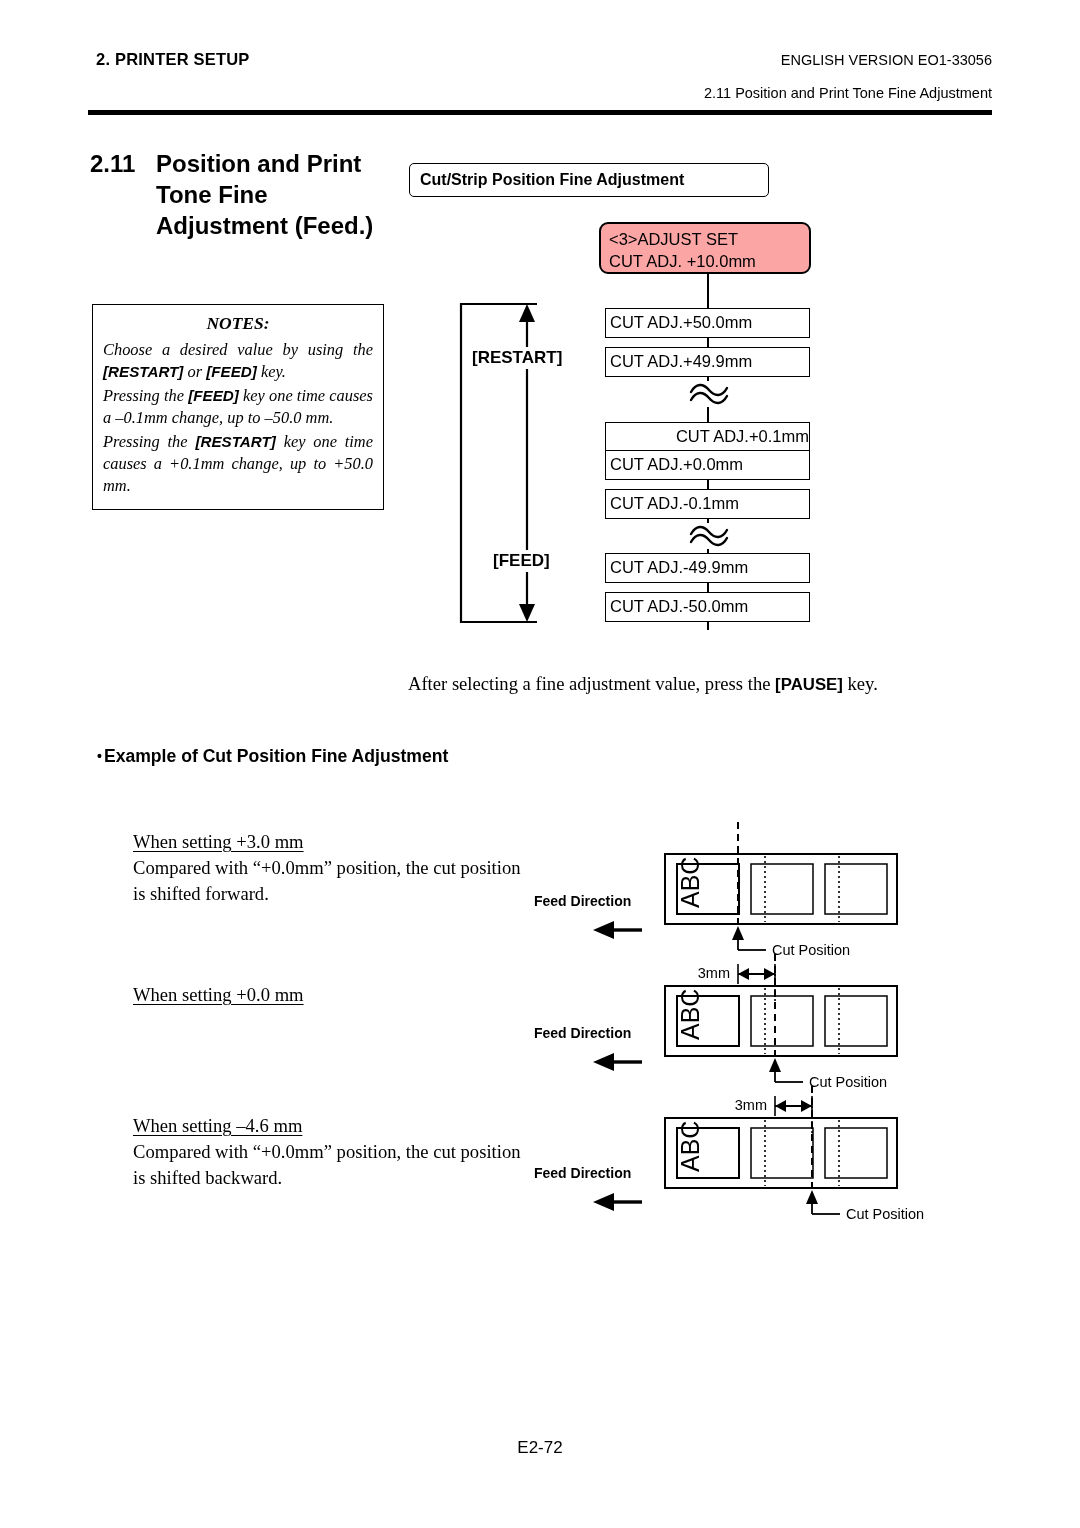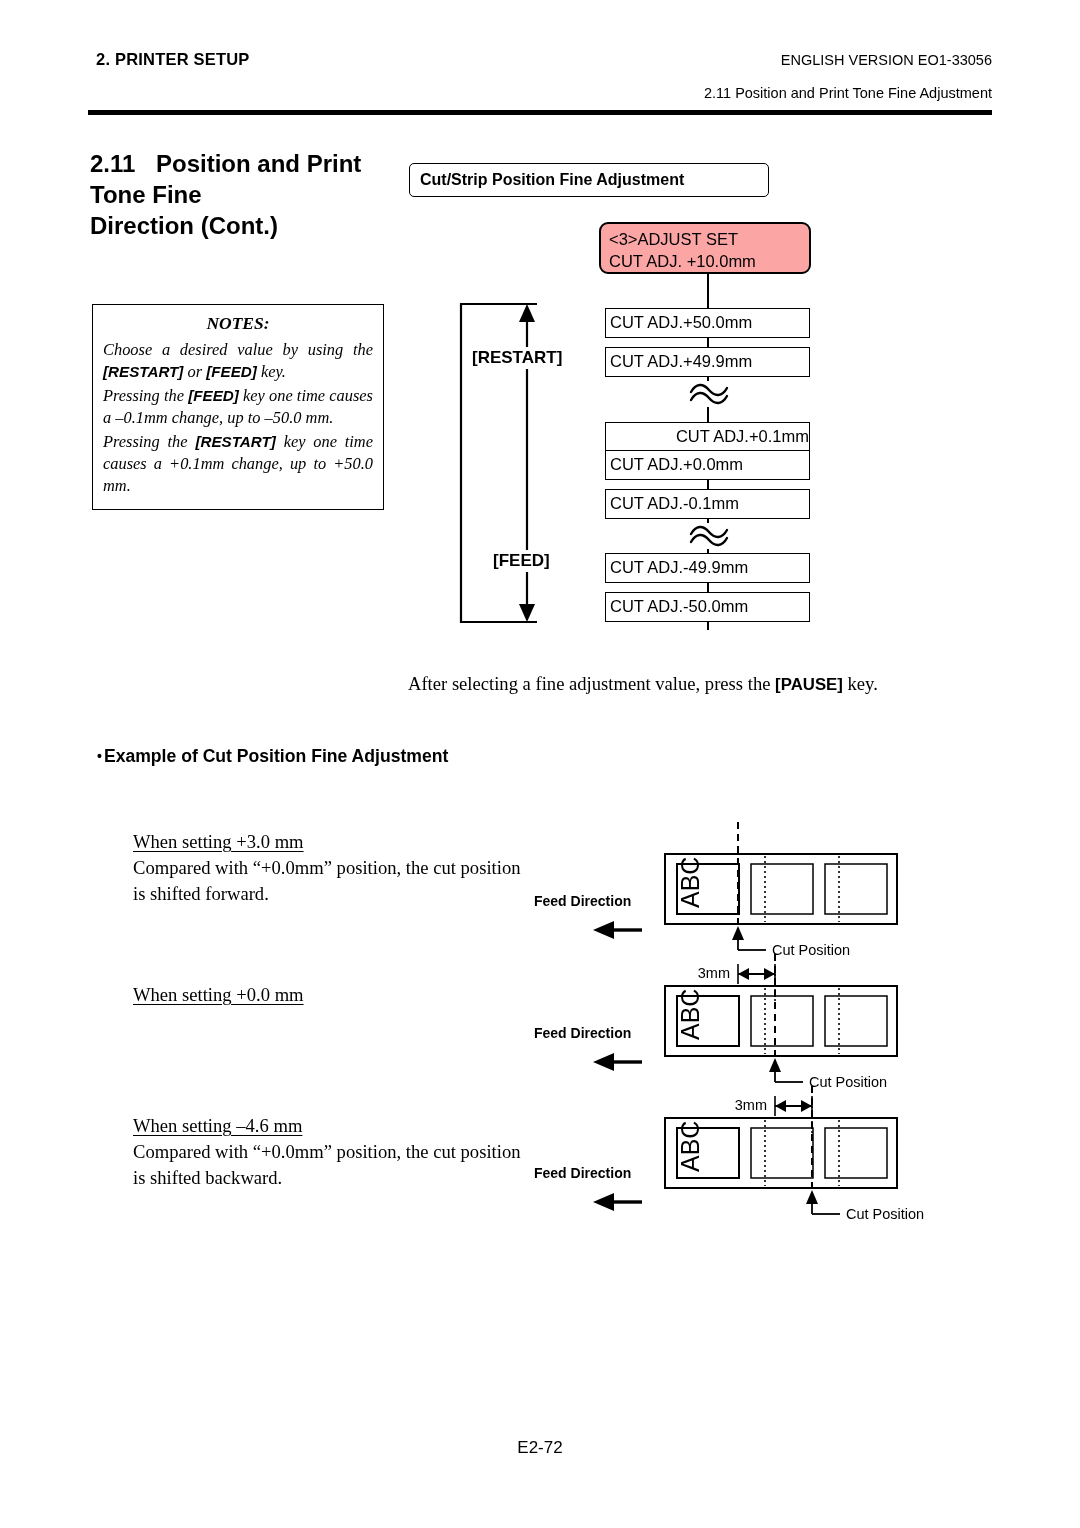--- a/index.html
+++ b/index.html
@@ -66,20 +66,21 @@
     font-weight: bold;
     font-size: 24px;
     line-height: 31px;
   }
   .sec-title .num {
     display: inline-block;
     width: 66px;
   }
   .sec-title .ind {
     display: block;
+    margin-left: 66px;
   }
 
   
   .notes-box {
     position: absolute;
     left: 92px;
     top: 304px;
     width: 292px;
     border: 1.6px solid #000;
     box-sizing: border-box;
@@ -300,21 +301,21 @@
 <div id="page">
 
   <div class="hdr-left">2. PRINTER SETUP</div>
   <div class="hdr-right1">ENGLISH VERSION EO1-33056</div>
   <div class="hdr-right2">2.11 Position and Print Tone Fine Adjustment</div>
   <div class="hdr-rule"></div>
 
   <div class="sec-title">
     <span class="num">2.11</span><span>Position and Print</span>
     <span class="ind">Tone Fine</span>
-    <span class="ind">Direction (Cont.)</span>
+    <span class="ind">Adjustment (Feed.)</span>
   </div>
 
   <div class="notes-box">
     <div class="notes-title">NOTES:</div>
 
     <p class="notes-p"><span>Choose a desired value by using the </span><b>[RESTART]</b><span> or </span><b>[FEED]</b><span> key.</span></p>
 
     <p class="notes-p"><span>Pressing the </span><b>[FEED]</b><span> key one time causes a –0.1mm change, up to –50.0 mm.</span></p>
 
     <p class="notes-p"><span>Pressing the </span><b>[RESTART]</b><span> key one time causes a +0.1mm change, up to +50.0 mm.</span></p>

